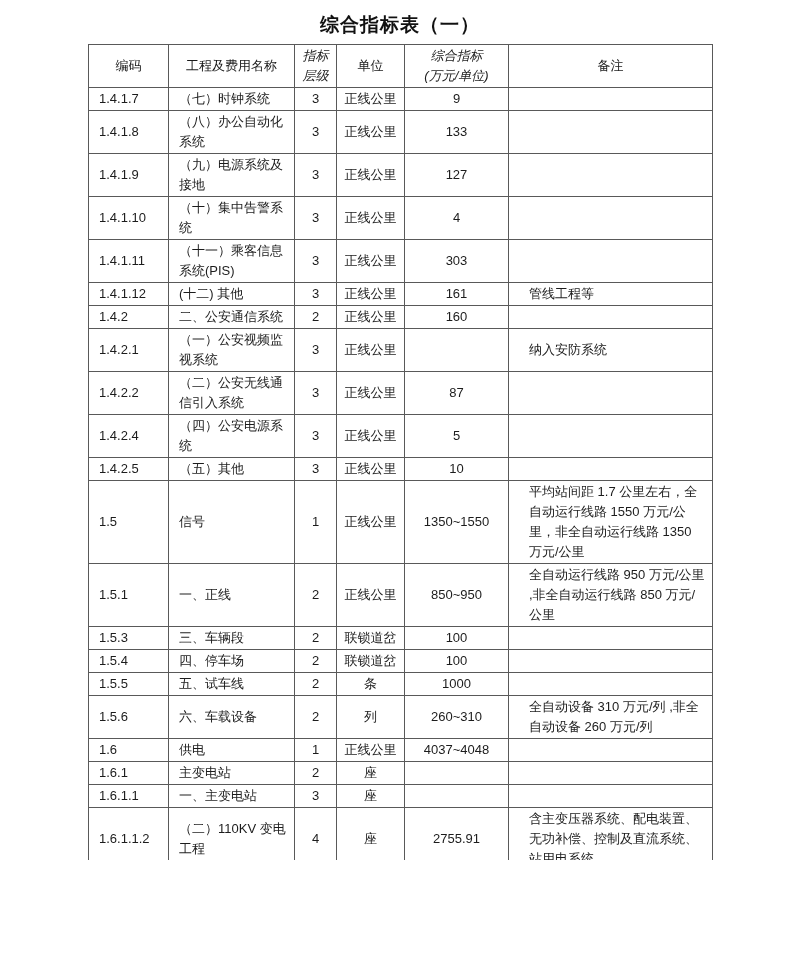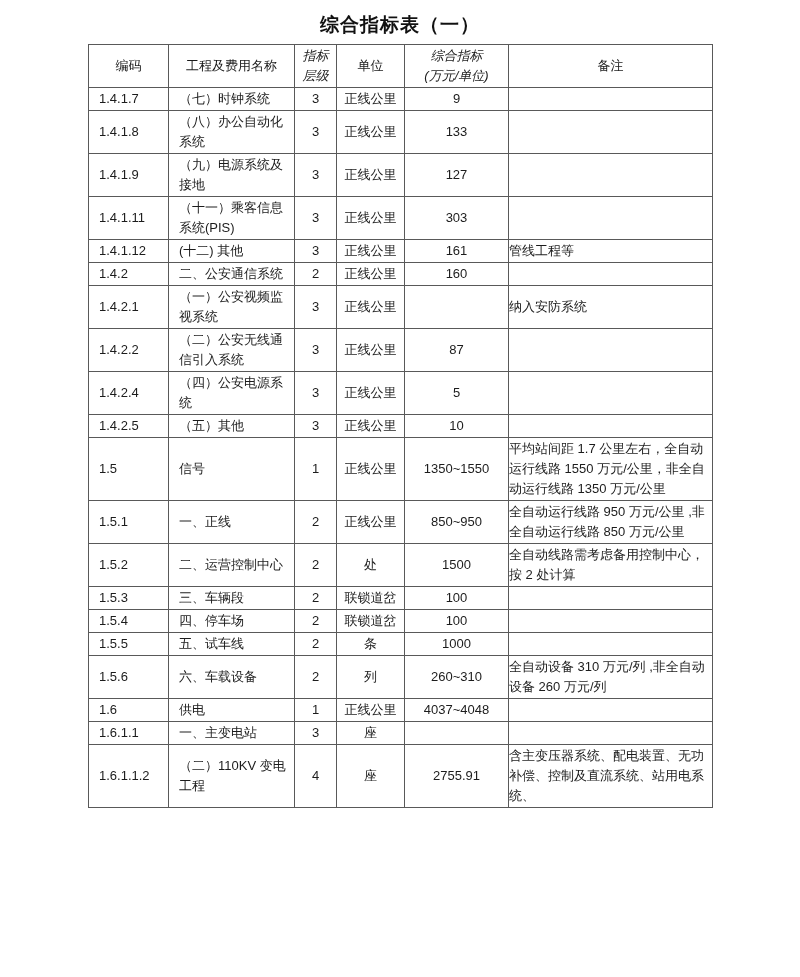--- a/index.html
+++ b/index.html
@@ -48,21 +48,21 @@
   }
   .indicator-table td { height: 22px; }
   .col-code  { width: 80px;  }
   .col-name  { width: 126px; }
   .col-level { width: 42px;  }
   .col-unit  { width: 68px;  }
   .col-val   { width: 104px; }
   .col-rem   { width: 204px; }
   td.al { text-align: left;   padding-left: 10px; margin-left: 8px; }
   td.ac { text-align: center; }
-  td.rem { text-align: left; padding-left: 0; padding-right: 6px; }
+  td.rem { text-align: left; padding-left: 20px; padding-right: 6px; }
   .hdr-line { display: block; text-align: center; font-style: italic; }
   .page-number {
     position: absolute;
     left: 10px;
     top: 948px;
     width: 100%;
     text-align: center;
     font-size: 12px;
     color: #222222;
   }
@@ -118,20 +118,28 @@
         </tr>
         <tr>
           <td class="al">1.4.1.9</td>
           <td class="al">（九）电源系统及接地</td>
           <td class="ac">3</td>
           <td class="ac">正线公里</td>
           <td class="ac">127</td>
           <td class="rem"></td>
         </tr>
         <tr>
+          <td class="al">1.4.1.10</td>
+          <td class="al">（十）集中告警系统</td>
+          <td class="ac">3</td>
+          <td class="ac">正线公里</td>
+          <td class="ac">4</td>
+          <td class="rem"></td>
+        </tr>
+        <tr>
           <td class="al">1.4.1.11</td>
           <td class="al">（十一）乘客信息系统(PIS)</td>
           <td class="ac">3</td>
           <td class="ac">正线公里</td>
           <td class="ac">303</td>
           <td class="rem"></td>
         </tr>
         <tr>
           <td class="al">1.4.1.12</td>
           <td class="al">(十二) 其他</td>
@@ -190,28 +198,20 @@
         </tr>
         <tr>
           <td class="al">1.5.1</td>
           <td class="al">一、正线</td>
           <td class="ac">2</td>
           <td class="ac">正线公里</td>
           <td class="ac">850~950</td>
           <td class="rem">全自动运行线路 950 万元/公里 ,非全自动运行线路 850 万元/公里</td>
         </tr>
         <tr>
-          <td class="al">1.5.2</td>
-          <td class="al">二、运营控制中心</td>
-          <td class="ac">2</td>
-          <td class="ac">处</td>
-          <td class="ac">1500</td>
-          <td class="rem">全自动线路需考虑备用控制中心，按 2 处计算</td>
-        </tr>
-        <tr>
           <td class="al">1.5.3</td>
           <td class="al">三、车辆段</td>
           <td class="ac">2</td>
           <td class="ac">联锁道岔</td>
           <td class="ac">100</td>
           <td class="rem"></td>
         </tr>
         <tr>
           <td class="al">1.5.4</td>
           <td class="al">四、停车场</td>
@@ -235,20 +235,28 @@
           <td class="ac">列</td>
           <td class="ac">260~310</td>
           <td class="rem">全自动设备 310 万元/列 ,非全自动设备 260 万元/列</td>
         </tr>
         <tr>
           <td class="al">1.6</td>
           <td class="al">供电</td>
           <td class="ac">1</td>
           <td class="ac">正线公里</td>
           <td class="ac">4037~4048</td>
+          <td class="rem"></td>
+        </tr>
+        <tr>
+          <td class="al">1.6.1</td>
+          <td class="al">主变电站</td>
+          <td class="ac">2</td>
+          <td class="ac">座</td>
+          <td class="ac"></td>
           <td class="rem"></td>
         </tr>
         <tr>
           <td class="al">1.6.1.1</td>
           <td class="al">一、主变电站</td>
           <td class="ac">3</td>
           <td class="ac">座</td>
           <td class="ac"></td>
           <td class="rem"></td>
         </tr>

